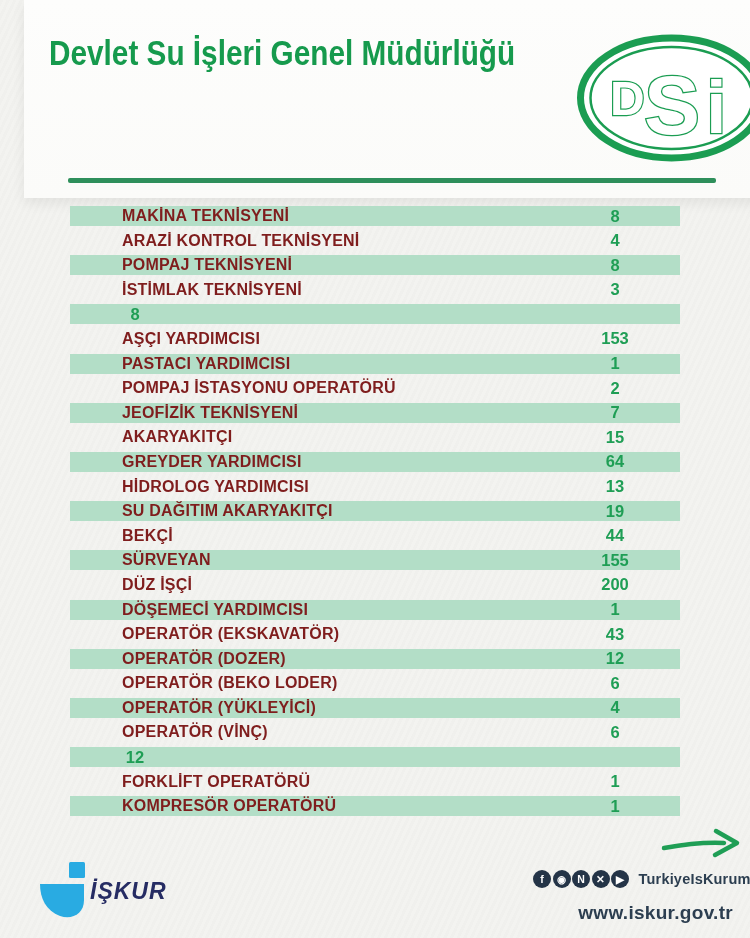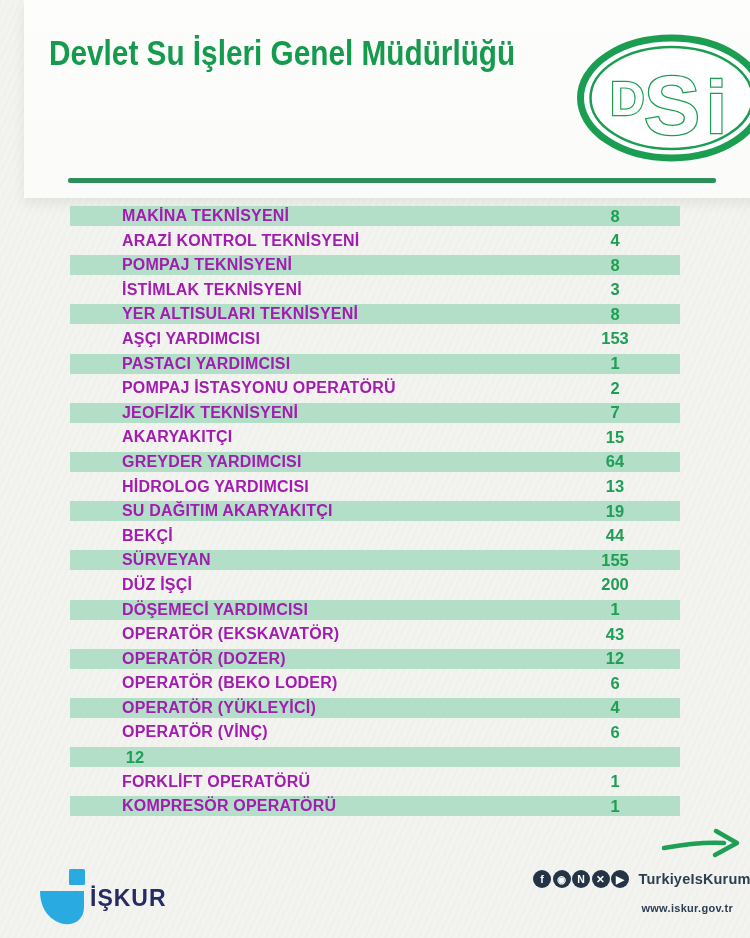--- a/index.html
+++ b/index.html
@@ -40,50 +40,50 @@
     background: #2e8f5b; border-radius: 2px;
   }
   .jobs-table { position: absolute; left: 70px; top: 206px; width: 610px; }
   .row {
     height: 20px; margin-bottom: 4.6px;
     display: flex; align-items: center;
   }
   .row.alt { background: #b3dec7; }
   .lbl {
     flex: 1; padding-left: 52px;
-    font-size: 16px; font-weight: bold; color: #a21caf;
+    font-size: 16px; font-weight: bold; color: #7f1d1d;
     letter-spacing: 0.2px; white-space: nowrap;
   }
   .cnt {
     width: 130px; text-align: center;
     font-size: 16.5px; font-weight: bold; color: #1f9e55;
   }
   .footer { position: absolute; left: 0; top: 820px; width: 750px; height: 118px; }
   .arrow-wrap { position: absolute; left: 660px; top: 6px; }
-  .iskur-logo { position: absolute; left: 38px; top: 45px; width: 200px; height: 62px; }
+  .iskur-logo { position: absolute; left: 38px; top: 38px; width: 200px; height: 62px; font-style: italic; }
   .iskur-icon { position: absolute; left: 0; top: 0; }
   .iskur-word {
     position: absolute; left: 52px; top: 20px;
     font-size: 23px; font-weight: bold; color: #262c63; letter-spacing: 1px;
   }
   .social-block { position: absolute; left: 533px; top: 50px; display: flex; align-items: center; }
   .social-icon {
     width: 18px; height: 18px; border-radius: 50%;
     background: #243447; color: #ffffff;
     display: flex; align-items: center; justify-content: center;
     font-size: 10.5px; font-weight: bold; margin-right: 1.5px;
     line-height: 1;
   }
   .social-handle {
     margin-left: 8px; font-size: 14.5px; font-weight: bold; color: #2c3e50;
     letter-spacing: 0.2px;
   }
   .website {
     position: absolute; right: 17px; top: 82px;
-    font-size: 11px; font-weight: bold; color: #2c3e50; letter-spacing: 0.3px;
+    font-size: 19px; font-weight: bold; color: #2c3e50; letter-spacing: 0.3px;
   }
   svg text { font-family: "Liberation Sans", sans-serif; font-weight: bold; }
 </style>
 </head>
 <body>
 
 <div class="header-band">
   <div class="title">Devlet Su İşleri Genel Müdürlüğü</div>
   <div class="dsi-logo">
     <svg width="191" height="130" viewBox="0 0 191 130">
@@ -109,21 +109,20 @@
     </div>
   <div class="row alt">
       <span class="lbl">POMPAJ TEKNİSYENİ</span>
       <span class="cnt">8</span>
     </div>
   <div class="row">
       <span class="lbl">İSTİMLAK TEKNİSYENİ</span>
       <span class="cnt">3</span>
     </div>
   <div class="row alt">
-      <span class="lbl">YER ALTISULARI TEKNİSYENİ</span>
       <span class="cnt">8</span>
     </div>
   <div class="row">
       <span class="lbl">AŞÇI YARDIMCISI</span>
       <span class="cnt">153</span>
     </div>
   <div class="row alt">
       <span class="lbl">PASTACI YARDIMCISI</span>
       <span class="cnt">1</span>
     </div>

